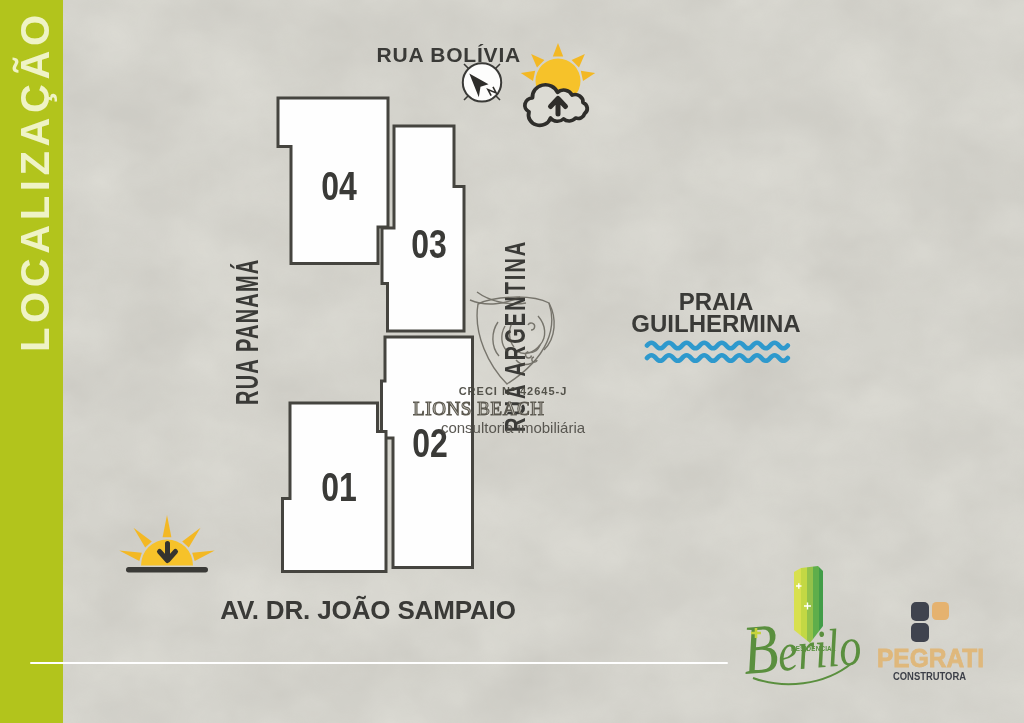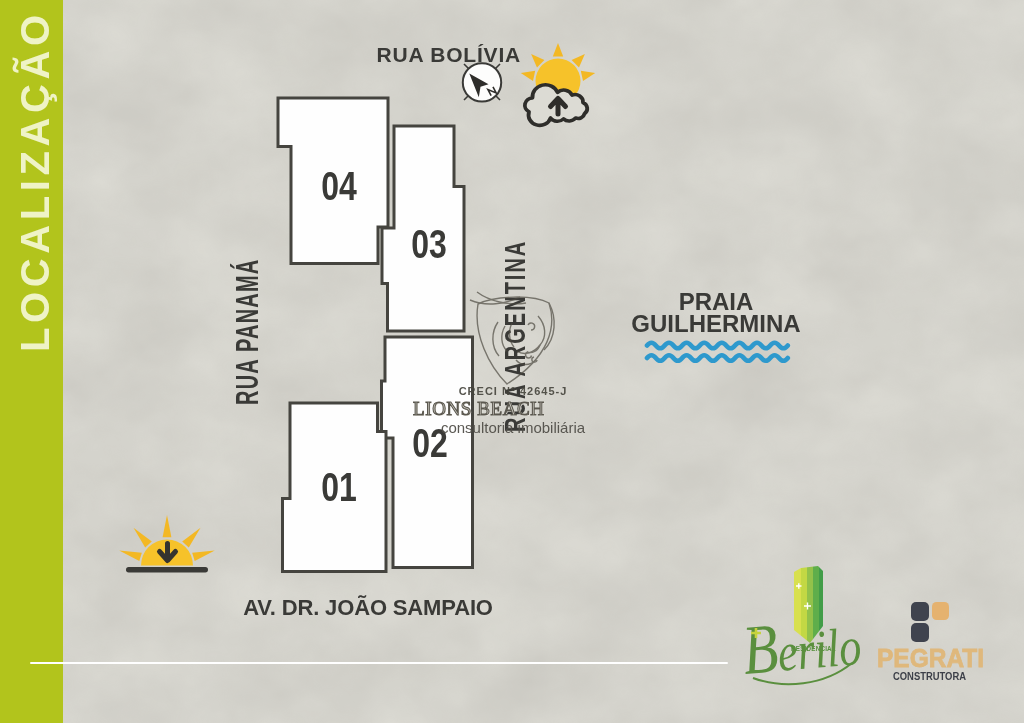--- a/index.html
+++ b/index.html
@@ -35,21 +35,21 @@
     <polygon points="290,403 377.5,403 377.5,431.5 386,431.5 386,571.5 282.5,571.5 282.5,498.5 290,498.5"></polygon>
   </g>
 </svg>
 
 <div class="abs street" style="left:299px;top:168px;width:80px;text-align:center;font-size:32px;transform:scaleY(1.27);">04</div>
 <div class="abs street" style="left:389px;top:226px;width:80px;text-align:center;font-size:32px;transform:scaleY(1.27);">03</div>
 <div class="abs street" style="left:390px;top:425px;width:80px;text-align:center;font-size:32px;transform:scaleY(1.27);">02</div>
 <div class="abs street" style="left:299px;top:469px;width:80px;text-align:center;font-size:32px;transform:scaleY(1.27);">01</div>
 
 <div class="abs street" style="left:221px;top:43px;width:300px;text-align:right;font-size:21px;letter-spacing:0.8px;">RUA BOLÍVIA</div>
-<div class="abs street" style="left:218px;top:595px;width:300px;text-align:center;font-size:22px;letter-spacing:-0.15px;">AV. DR. JOÃO SAMPAIO</div>
+<div class="abs street" style="left:218px;top:595px;width:300px;text-align:center;font-size:26px;letter-spacing:-0.15px;">AV. DR. JOÃO SAMPAIO</div>
 <div class="abs street" style="left:231.5px;top:404.5px;height:20px;line-height:20px;transform-origin:0 0;transform:rotate(-90deg) scaleY(1.55);font-size:20px;letter-spacing:1.2px;">RUA PANAMÁ</div>
 <div class="abs street" style="left:499px;top:431.5px;height:20px;line-height:20px;transform-origin:0 0;transform:rotate(-90deg) scaleY(1.5);font-size:20px;letter-spacing:2px;">RUA ARGENTINA</div>
 
 <div class="abs street" style="left:566px;top:291px;width:300px;text-align:center;font-size:24px;line-height:22px;">PRAIA<br>GUILHERMINA</div>
 <svg class="abs" style="left:640px;top:335px" width="155" height="35" viewBox="0 0 155 35">
   <g fill="none" stroke="#2e99cd" stroke-width="4.6" stroke-linecap="round">
     <path d="M7,10.5 q4.4,-5.5 8.8,0 t8.8,0 t8.8,0 t8.8,0 t8.8,0 t8.8,0 t8.8,0 t8.8,0 t8.8,0 t8.8,0 t8.8,0 t8.8,0 t8.8,0 t8.8,0 t8.8,0 t8.8,0"></path>
     <path d="M7,23 q4.4,-5.5 8.8,0 t8.8,0 t8.8,0 t8.8,0 t8.8,0 t8.8,0 t8.8,0 t8.8,0 t8.8,0 t8.8,0 t8.8,0 t8.8,0 t8.8,0 t8.8,0 t8.8,0 t8.8,0"></path>
   </g>
 </svg>

